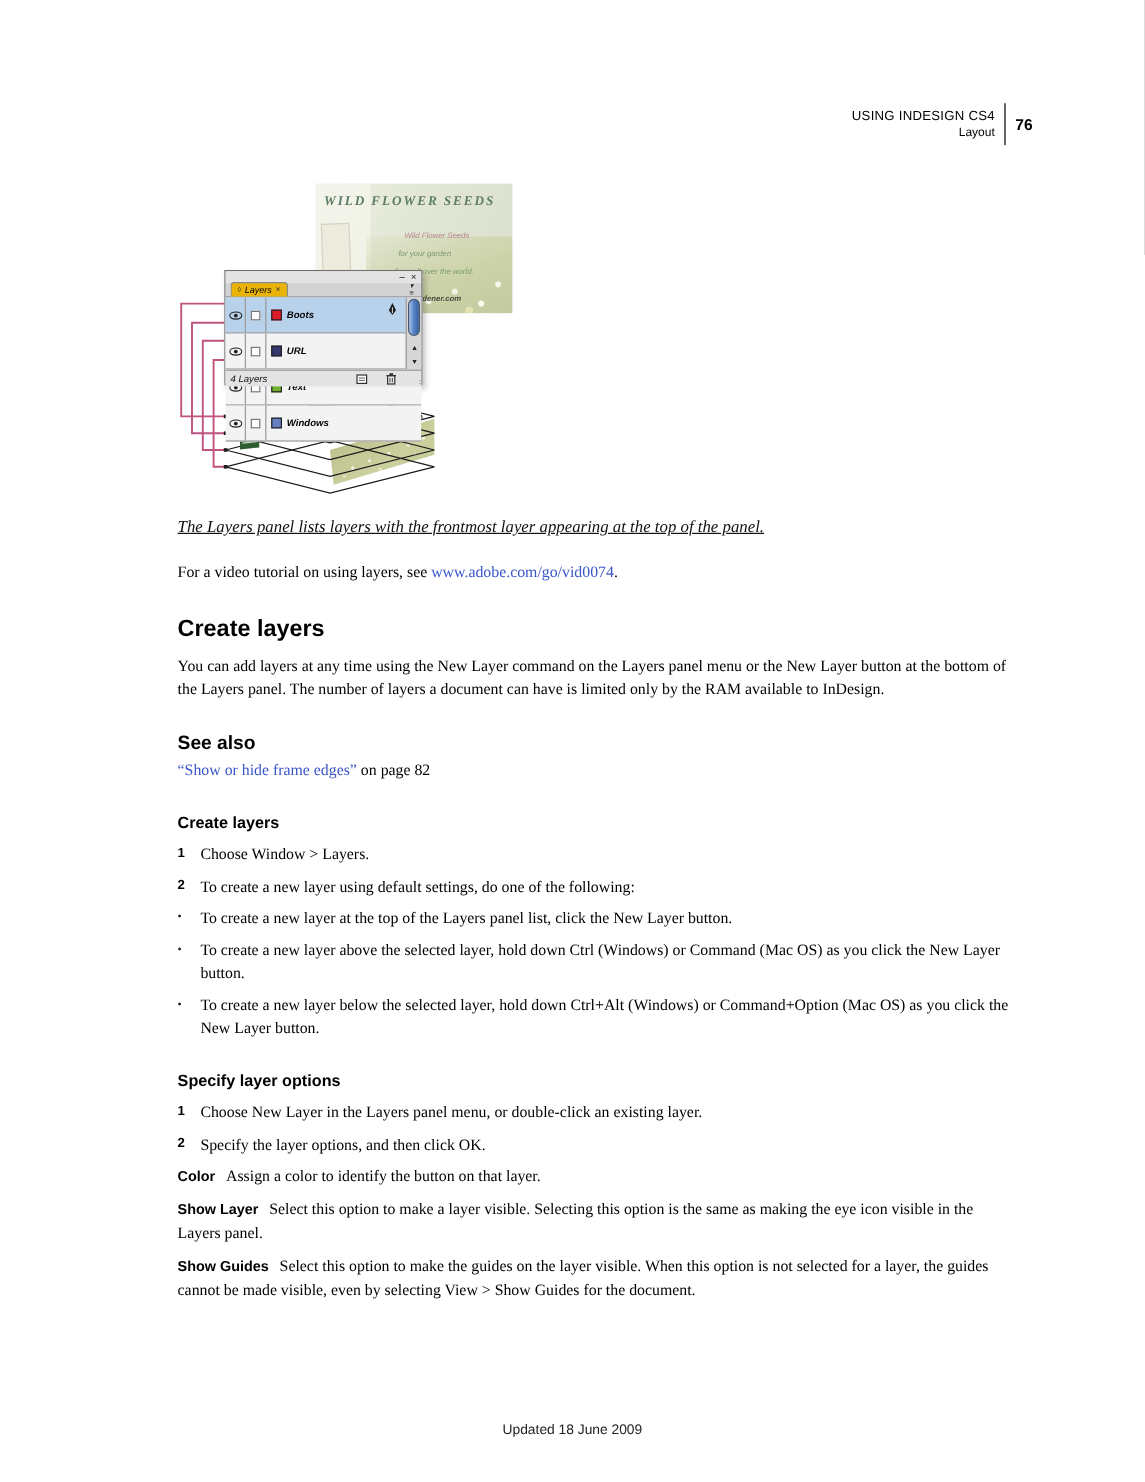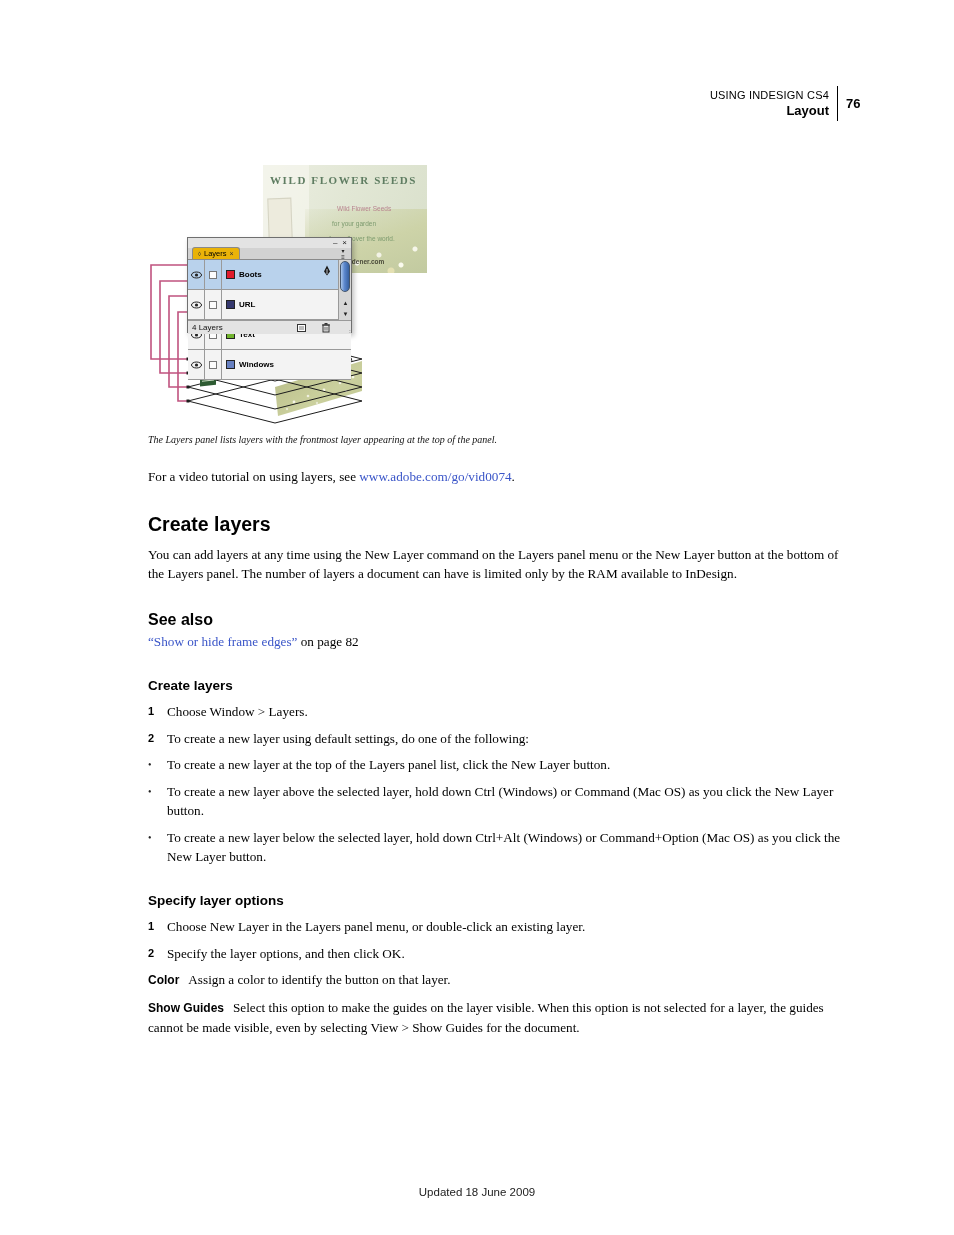--- a/index.html
+++ b/index.html
@@ -5,26 +5,26 @@
   * { margin:0; padding:0; box-sizing:border-box; }
   body { background:#888; }
   .page {
     position:relative; width:954px; height:1235px; background:#fff;
     margin:0 auto; font-family:"Liberation Serif", serif; color:#000; overflow:hidden;
   }
   
   .header { position:absolute; top:86px; left:0; width:868px; display:flex; justify-content:flex-end; align-items:center; }
   .header-left { text-align:right; padding-right:8px; font-family:"Liberation Sans", sans-serif; }
   .doc-title { font-size:11px; letter-spacing:0.2px; }
-  .doc-section { font-size:13px; font-weight:bold; margin-top:2px; }
+  .doc-section { font-size:10px; font-weight:normal; margin-top:2px; }
   .header-divider { border-left:1.5px solid #000; height:35px; }
   .header-page { padding-left:8px; font-family:"Liberation Sans", sans-serif; font-weight:bold; font-size:13px; width:30px; }
 
   
-  .figure { position:absolute; left:148px; top:165px; width:700px; height:268px; }
+  .figure { position:absolute; left:148px; top:153px; width:700px; height:268px;font-style:italic; }
 
   .flower-ad { position:absolute; left:115px; top:0; width:164px; height:108px; z-index:1;
     background:linear-gradient(115deg,#eceee2 0%,#e2e7d5 45%,#d8dfca 100%); overflow:hidden; }
   .flower-strip-left { position:absolute; left:0; top:0; width:46px; height:108px; background:rgba(248,248,240,0.65); }
   .ad-title { position:absolute; left:7px; top:9px; font-family:"Liberation Serif", serif; font-weight:bold;
     font-size:11px; letter-spacing:1.6px; color:#5f7d62; white-space:nowrap; }
   .seed-packet { position:absolute; left:5px; top:33px; width:24px; height:42px; background:#edebdd;
     border:1px solid rgba(190,190,170,0.5); transform:rotate(-2deg); }
   .ad-lines { position:absolute; left:66px; top:36px; font-family:"Liberation Sans", sans-serif; font-size:6.5px; line-height:15px; }
   .ad-line1 { color:#b7838d; padding-left:8px; }
@@ -76,21 +76,21 @@
   .scroll-arrow { position:absolute; left:0; width:13px; text-align:center; font-size:6px; line-height:7px; color:#222; }
   .scroll-up { bottom:13px; }
   .scroll-down { bottom:2px; }
   .panel-statusbar { height:14px; border-top:1px solid #999; background:#e3e3e3; display:flex; align-items:center; padding:0 4px; position:relative; }
   .status-text { font-size:8px; color:#111; }
   .status-icons { position:absolute; right:20px; display:flex; gap:14px; align-items:center; }
   .resize-grip { position:absolute; right:1px; bottom:0; font-size:6px; color:#888; letter-spacing:-1px; }
 
   
   .content { position:absolute; left:148px; top:433px; width:694px; font-size:13.2px; line-height:19.5px; }
-  .caption { font-style:italic; font-size:10px; line-height:14px; color:#111; }
+  .caption { font-style:italic; font-size:14px; line-height:14px; color:#111;text-decoration:underline; }
   .video-line { margin-top:20px; }
   a.doc-link { color:#3a55c8; text-decoration:none; cursor:pointer; }
   .h2 { font-family:"Liberation Sans", sans-serif; font-weight:bold; font-size:19.5px; line-height:23px; margin-top:26px; }
   .intro { margin-top:9px; }
   .see-also-h { font-family:"Liberation Sans", sans-serif; font-weight:bold; font-size:16px; margin-top:26px; }
   .see-also-line { margin-top:3px; }
   .h3 { font-family:"Liberation Sans", sans-serif; font-weight:bold; font-size:13.5px; margin-top:24px; }
   .step { display:flex; margin-top:7px; }
   .step-num { flex:0 0 19px; font-family:"Liberation Sans", sans-serif; font-weight:bold; font-size:11px; line-height:19.5px; }
   .step-bullet { flex:0 0 19px; font-size:10px; line-height:19.5px; color:#222; }
@@ -354,20 +354,23 @@
     </div>
     <div class="step">
       <span class="step-num">2</span>
       <span class="step-text">Specify the layer options, and then click OK.</span>
     </div>
 
     <div class="def">
       <span class="def-term">Color</span><span>Assign a color to identify the button on that layer.</span>
     </div>
     <div class="def">
+      <span class="def-term">Show Layer</span><span>Select this option to make a layer visible. Selecting this option is the same as making the eye icon visible in the Layers panel.</span>
+    </div>
+    <div class="def">
       <span class="def-term">Show Guides</span><span>Select this option to make the guides on the layer visible. When this option is not selected for a layer, the guides cannot be made visible, even by selecting View &gt; Show Guides for the document.</span>
     </div>
 
   </div>
 
   <div class="footer">Updated 18 June 2009</div>
 
 </div>
 
 </body></html>

